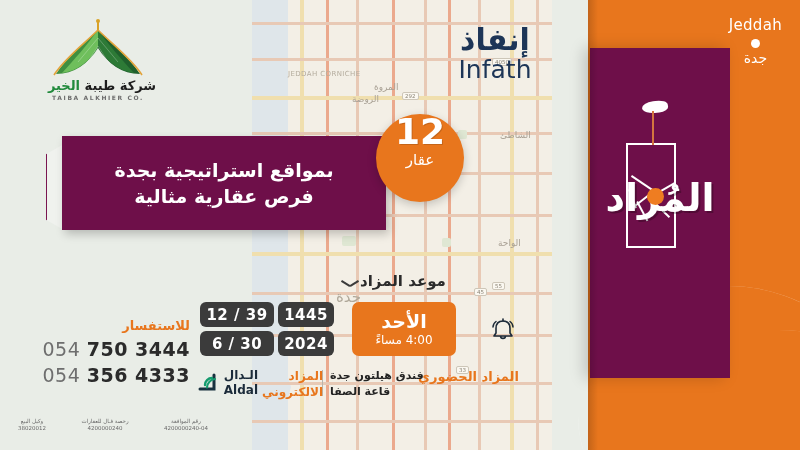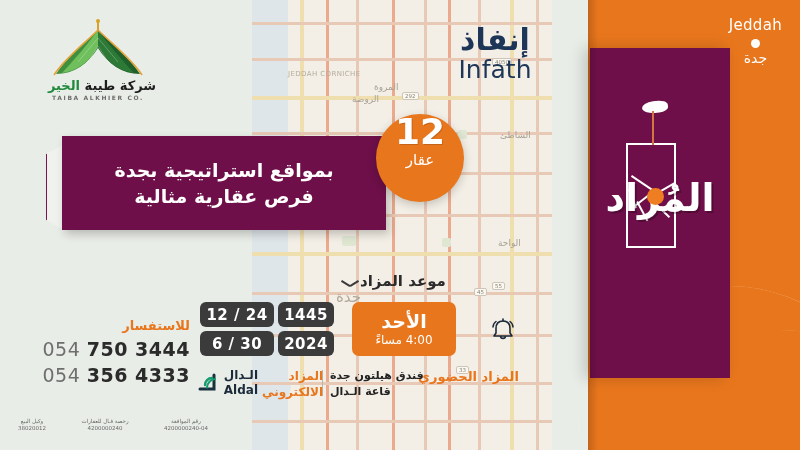--- a/index.html
+++ b/index.html
@@ -245,21 +245,21 @@
   <div class="count-badge">
     <div class="n">12</div>
     <div class="u">عقار</div>
   </div>
 
   <div class="date-title">موعد المزاد</div>
   <div class="chev"></div>
 
   <div class="date-grid">
     <div class="date-row">
-      <div class="cell d">12 / 24</div>
+      <div class="cell d">12 / 39</div>
       <div class="cell y">1445</div>
     </div>
     <div class="date-row">
       <div class="cell d">6 / 30</div>
       <div class="cell y">2024</div>
     </div>
   </div>
 
   <div class="time-box">
     <div class="day">الأحد</div>
@@ -272,21 +272,21 @@
       <path d="M12.6 21 A2.4 2.4 0 0 0 17.4 21" fill="none" stroke="#1d2b3a" stroke-width="1.6"></path>
       <path d="M15 6 V4" stroke="#1d2b3a" stroke-width="1.6" stroke-linecap="round"></path>
       <path d="M5 12 A7 7 0 0 1 8 6.5" fill="none" stroke="#1d2b3a" stroke-width="1.5" stroke-linecap="round"></path>
       <path d="M25 12 A7 7 0 0 0 22 6.5" fill="none" stroke="#1d2b3a" stroke-width="1.5" stroke-linecap="round"></path>
     </svg>
   </div>
 
   <div class="venue-label">المزاد الحضوري</div>
   <div class="venue">
     <div class="l1">فندق هيلتون جدة</div>
-    <div class="l2">قاعة الـدال</div>
+    <div class="l2">قاعة الصفا</div>
   </div>
   <div class="vdivider"></div>
 
   <div class="eauction">
     <div>المزاد</div>
     <div>الالكتروني</div>
   </div>
 
   <div class="aldal">
     <svg width="24" height="22" viewBox="0 0 24 22" style="position:absolute;left:0;top:3px;">

